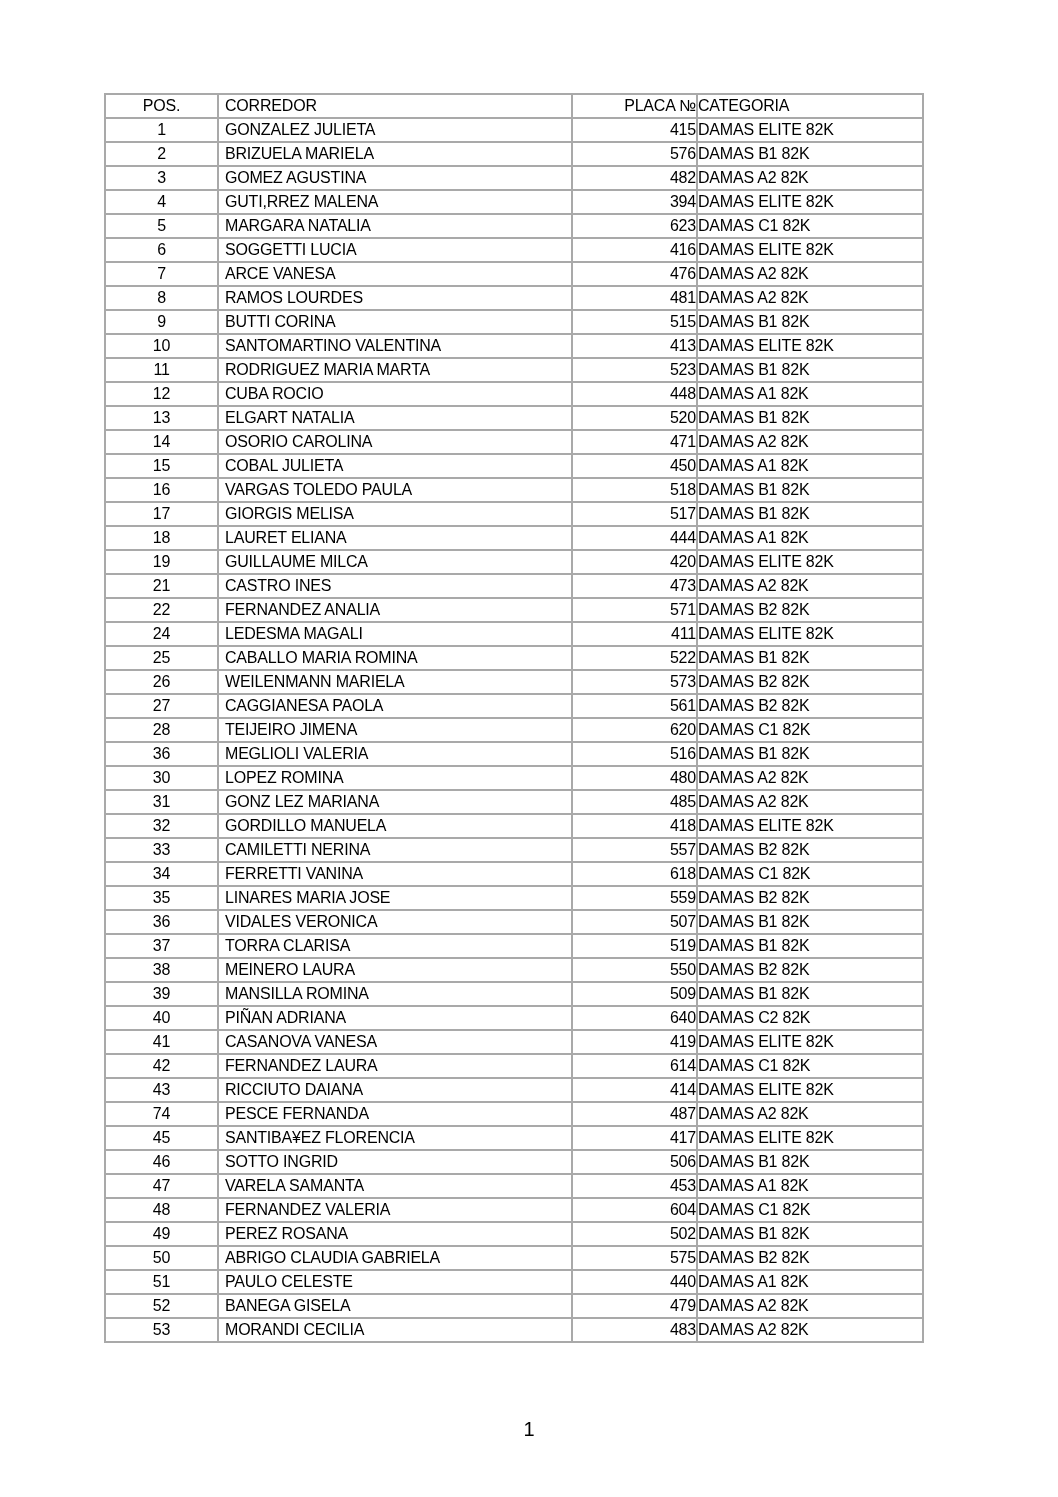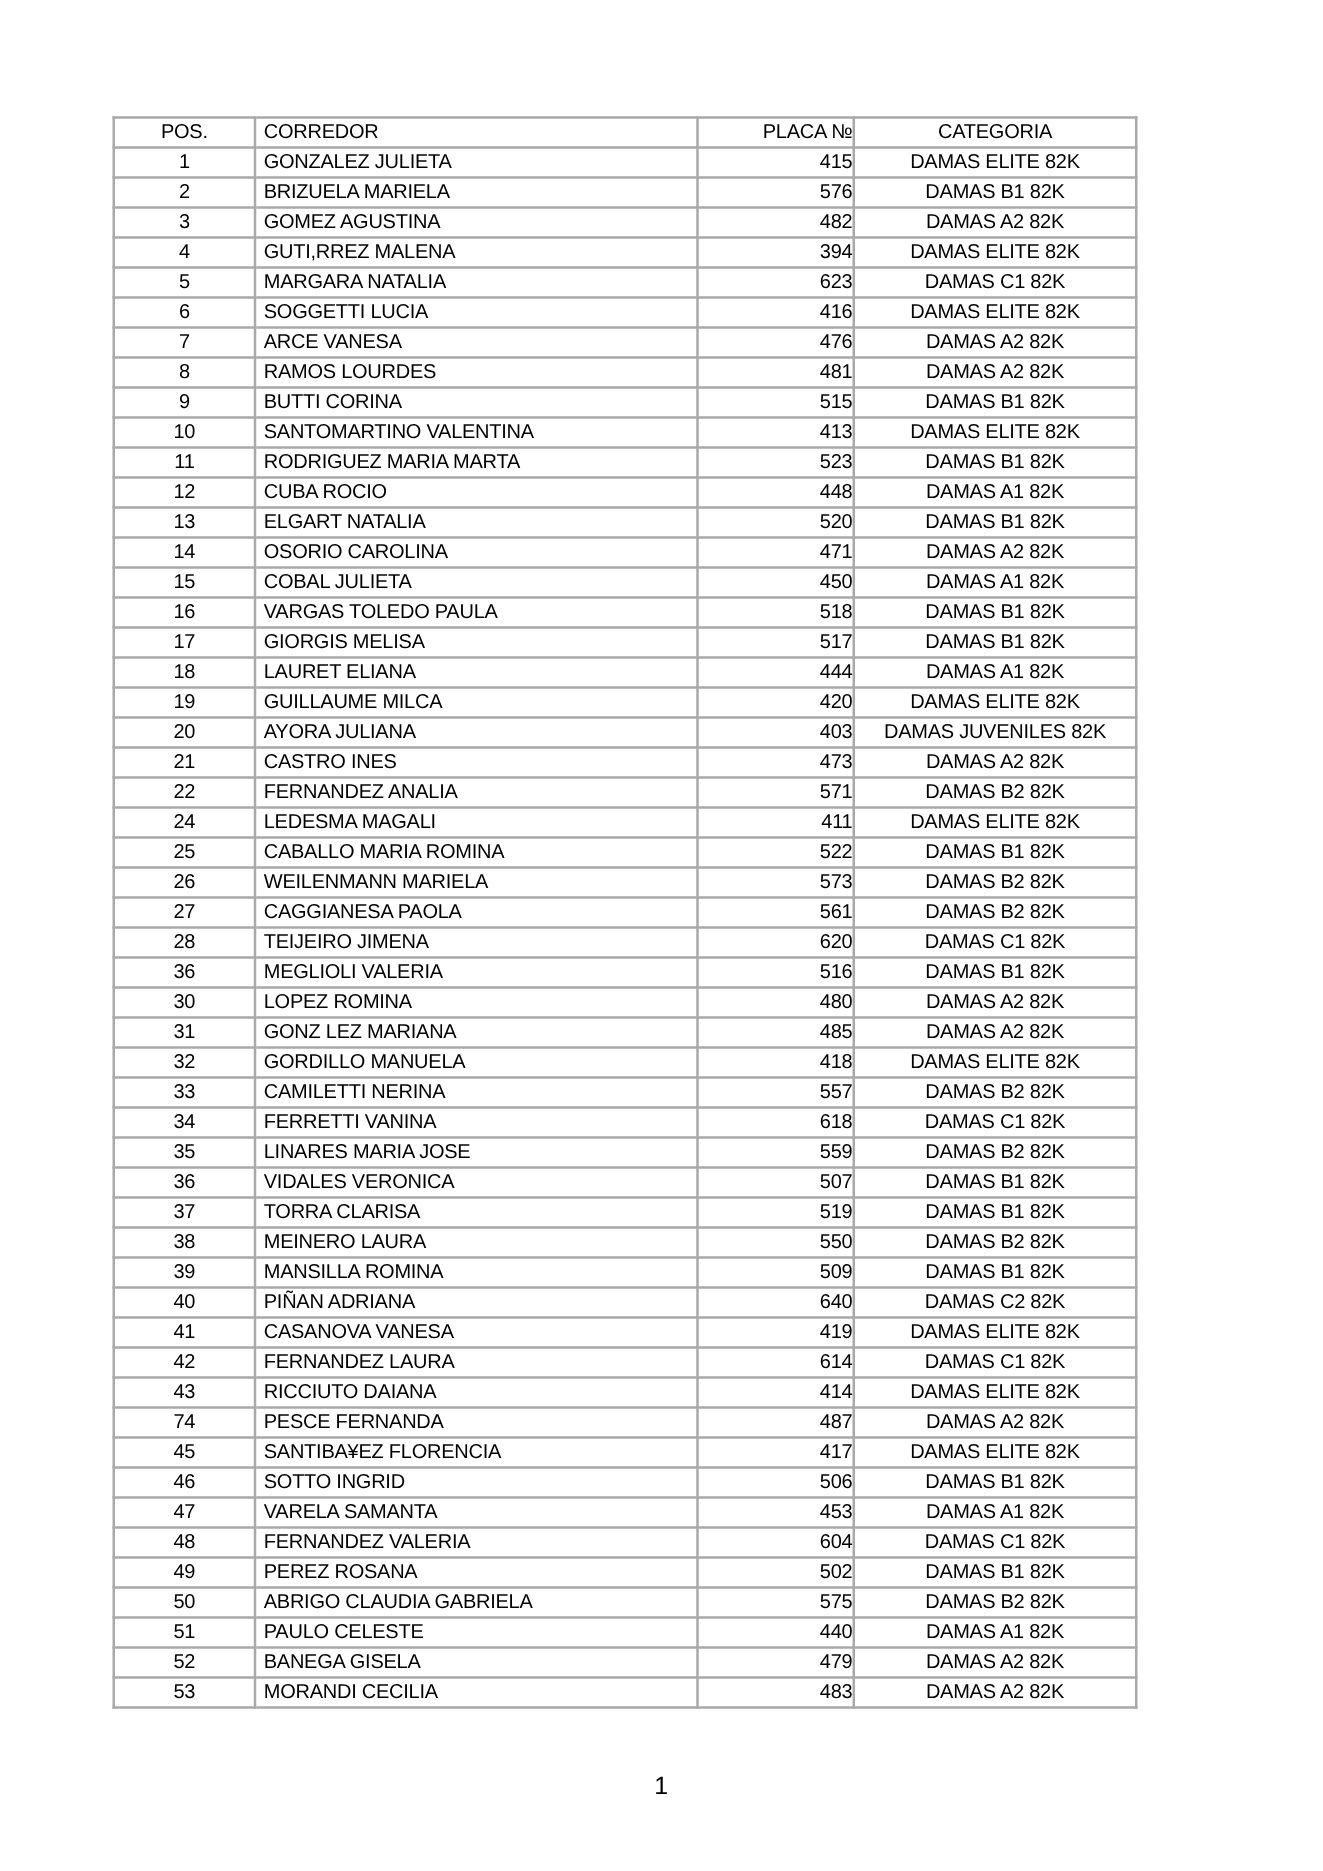--- a/index.html
+++ b/index.html
@@ -11,21 +11,21 @@
     position: relative;
     width: 1058px;
     height: 1497px;
     background: #ffffff;
     font-family: "Liberation Sans", sans-serif;
     color: #000000;
     overflow: hidden;
   }
   table.results {
     position: absolute;
-    left: 90px;
+    left: 104px;
     top: 93px;
     width: 818px;
     border-collapse: collapse;
     table-layout: fixed;
   }
   table.results th,
   table.results td {
     border: 2px solid #a9a9a9;
     height: 22px;
     line-height: 22px;
@@ -33,21 +33,21 @@
     font-size: 16px;
     font-weight: normal;
     letter-spacing: -0.2px;
     white-space: nowrap;
     overflow: hidden;
     color: #000000;
   }
   .c-pos   { text-align: center; }
   .c-runner{ text-align: left; padding-left: 6px !important; margin-left: 14px; }
   .c-placa { text-align: right; }
-  .c-cat   { text-align: center; }
+  .c-cat   { text-align: left; }
   .page-number {
     position: absolute;
     top: 1418px;
     left: 0;
     width: 1058px;
     text-align: center;
     font-size: 20px;
     color: #000000;
   }
 </style>
@@ -180,26 +180,20 @@
           <td class="c-placa">444</td>
           <td class="c-cat">DAMAS A1 82K</td>
         </tr>
         <tr>
           <td class="c-pos">19</td>
           <td class="c-runner">GUILLAUME MILCA</td>
           <td class="c-placa">420</td>
           <td class="c-cat">DAMAS ELITE 82K</td>
         </tr>
         <tr>
-          <td class="c-pos">20</td>
-          <td class="c-runner">AYORA JULIANA</td>
-          <td class="c-placa">403</td>
-          <td class="c-cat">DAMAS JUVENILES 82K</td>
-        </tr>
-        <tr>
           <td class="c-pos">21</td>
           <td class="c-runner">CASTRO INES</td>
           <td class="c-placa">473</td>
           <td class="c-cat">DAMAS A2 82K</td>
         </tr>
         <tr>
           <td class="c-pos">22</td>
           <td class="c-runner">FERNANDEZ ANALIA</td>
           <td class="c-placa">571</td>
           <td class="c-cat">DAMAS B2 82K</td>

